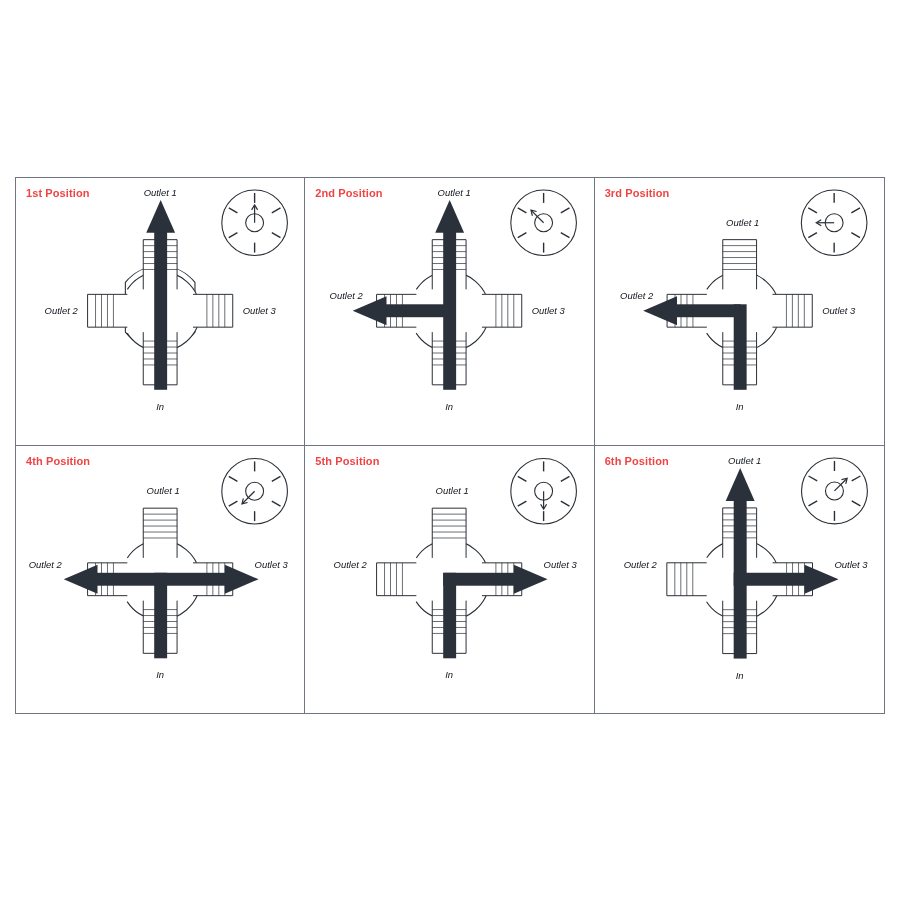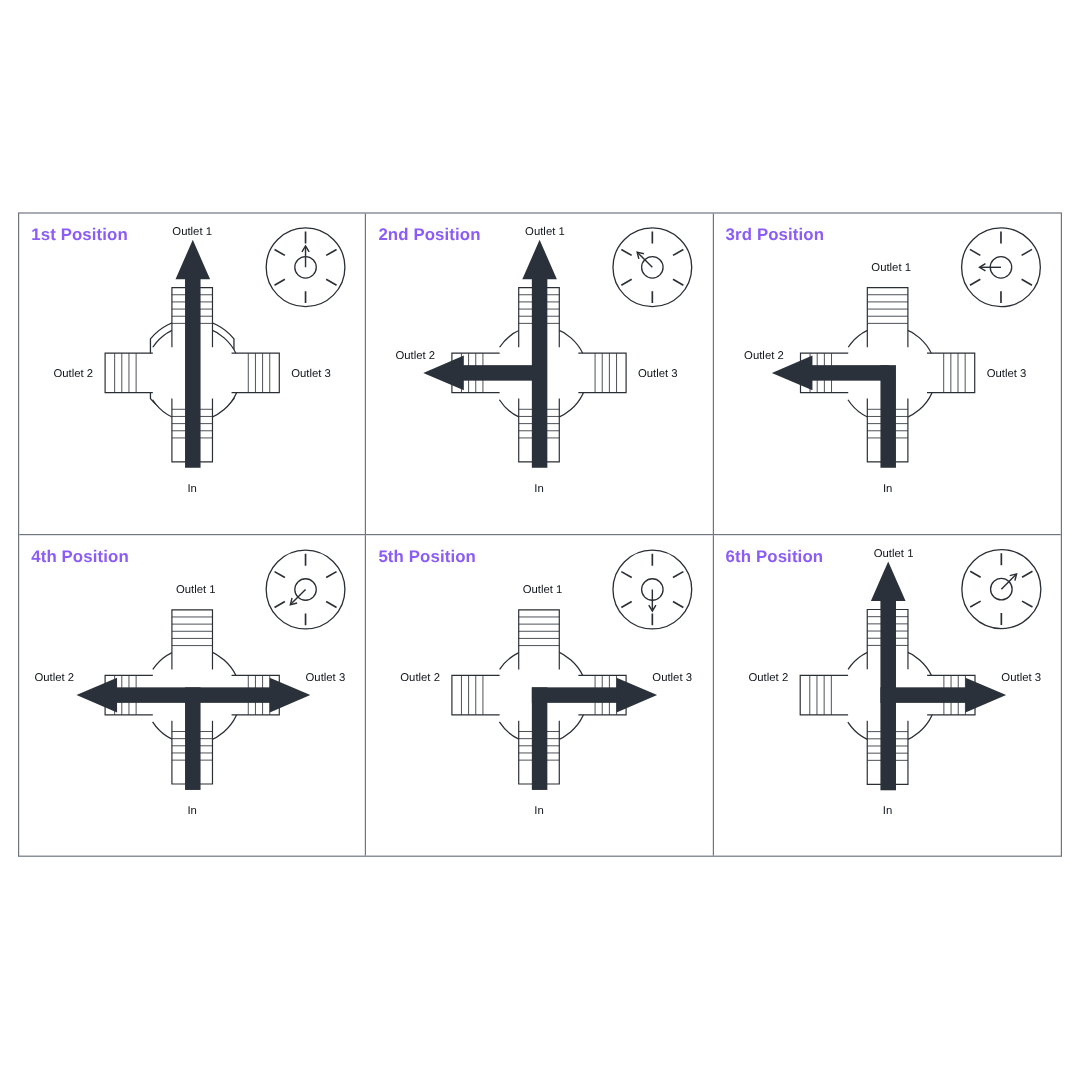--- a/index.html
+++ b/index.html
@@ -34,28 +34,29 @@
     box-sizing: border-box;
     overflow: hidden;
   }
   .cell.c3, .cell.c6 { border-right: none; }
   .cell.c4, .cell.c5, .cell.c6 { border-bottom: none; }
 
   .pos-title {
     position: absolute;
     left: 10px;
     top: 9px;
-    font-size: 14px;
+    font-size: 11px;
     font-weight: bold;
     letter-spacing: 0.1px;
-    color: #8b5cf6;
+    color: #ef4444;
   }
   .svg-wrap {
     position: absolute;
     inset: 0;
+    font-style: italic;
   }
   svg { display: block; width: 100%; height: 100%; }
 
   .lbl {
     font-family: "Liberation Sans", sans-serif;
     font-size: 9.5px;
     fill: #10151b;
   }
   .lbl-in {
     font-family: "Liberation Sans", sans-serif;

